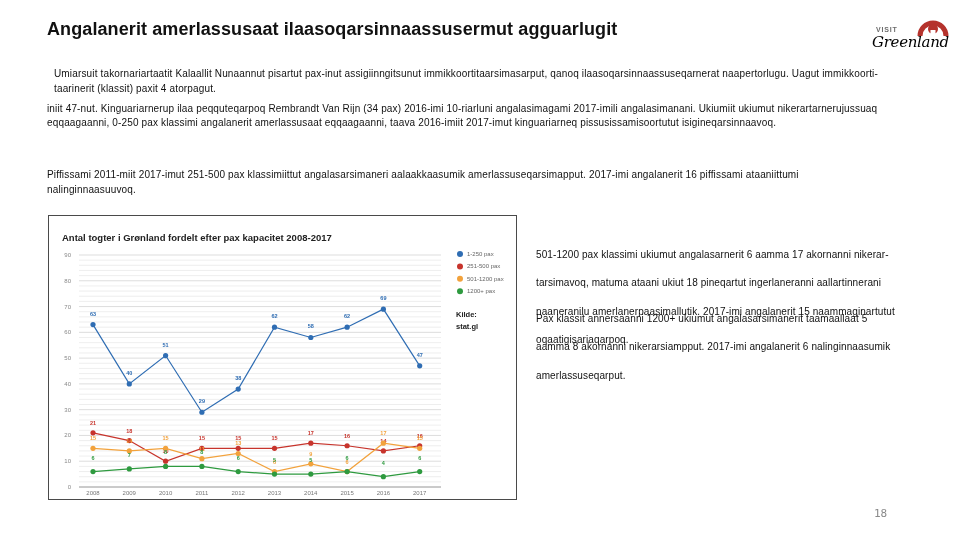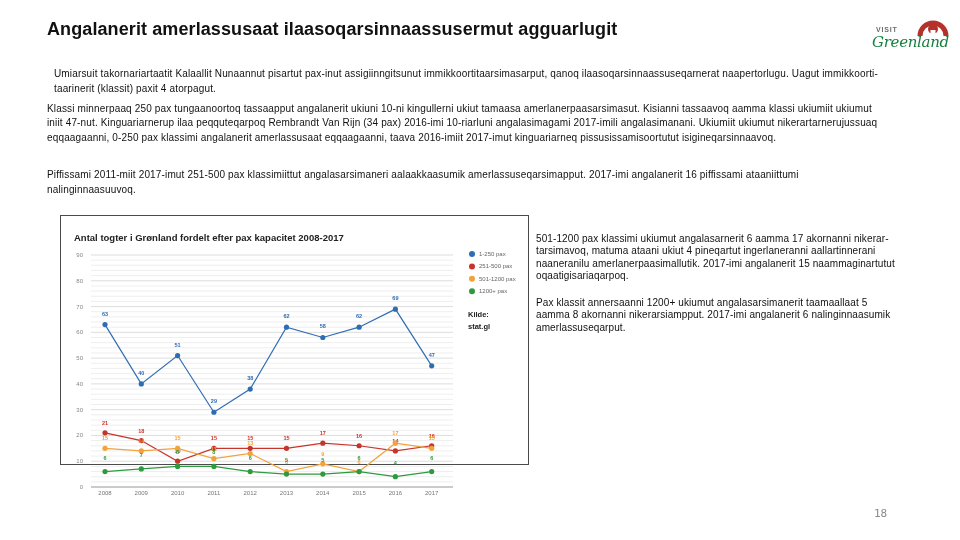--- a/index.html
+++ b/index.html
@@ -12,35 +12,35 @@
       font-size: 18px; font-weight: bold; color: #111; white-space: nowrap;
       letter-spacing: 0.1px;
     }
     .logo { position: absolute; left: 866px; top: 8px; width: 90px; height: 48px; }
     .logo .visit {
       position: absolute; left: 10px; top: 18px; font-size: 7px; font-weight: bold;
       color: #6b6b6b; letter-spacing: 0.8px;
     }
     .logo .word {
       position: absolute; left: 6px; top: 25px; font-family: "DejaVu Serif", serif;
-      font-style: italic; font-size: 15px; color: #15803d; letter-spacing: -0.3px;
+      font-style: italic; font-size: 15px; color: #000000; letter-spacing: -0.3px;
     }
     .logo svg { position: absolute; left: 50px; top: 4px; }
     .para { position: absolute; left: 47px; font-size: 10px; letter-spacing: 0.15px; color: #111; }
     .para .line { display: block; white-space: nowrap; }
     #p1 { top: 66px; line-height: 15px; margin-left: 7px; }
     #p2 { top: 102px; line-height: 14.4px; }
     #p3 { top: 168px; line-height: 14.5px; }
     .side { position: absolute; left: 536px; font-size: 10px; letter-spacing: 0.1px; line-height: 12.3px; color: #111; }
-    .side .line { display: block; white-space: nowrap; }
+    .side .line { display: block; white-space: nowrap; margin-top: 16px; }
     #sideA { top: 233px; }
     #sideB { top: 297px; }
     .chart-box {
-      position: absolute; left: 48px; top: 215px; width: 469px; height: 250px;
-      border: 1px solid #4a4a4a; background: #fff; box-sizing: border-box; margin-left: 12px;
+      position: absolute; left: 48px; top: 215px; width: 469px; height: 285px;
+      border: 1px solid #4a4a4a; background: #fff; box-sizing: border-box;
     }
     .chart-box svg { position: absolute; left: 0; top: 0; }
     .page-number {
       position: absolute; left: 874px; top: 507px; font-size: 11px; color: #8a8a8a;
       font-family: "DejaVu Sans Mono", monospace;
     }
   </style>
 </head>
 <body>
 
@@ -55,21 +55,20 @@
   <span class="visit">VISIT</span>
   <span class="word">Greenland</span>
 </div>
 
 <div class="para" id="p1">
   <span class="line">Umiarsuit takornariartaatit Kalaallit Nunaannut pisartut pax-inut assigiinngitsunut immikkoortitaarsimasarput, qanoq ilaasoqarsinnaassuseqarnerat naapertorlugu. Uagut immikkoorti-</span>
   <span class="line">taarinerit (klassit) paxit 4 atorpagut.</span>
 </div>
 
 <div class="para" id="p2">
-  <span class="line">Klassi minnerpaaq 250 pax tungaanoortoq tassaapput angalanerit ukiuni 10-ni kingullerni ukiut tamaasa amerlanerpaasarsimasut. Kisianni tassaavoq aamma klassi ukiumiit ukiumut</span>
   <span class="line">iniit 47-nut. Kinguariarnerup ilaa peqquteqarpoq Rembrandt Van Rijn (34 pax) 2016-imi 10-riarluni angalasimagami 2017-imili angalasimanani. Ukiumiit ukiumut nikerartarnerujussuaq</span>
   <span class="line">eqqaagaanni, 0-250 pax klassimi angalanerit amerlassusaat eqqaagaanni, taava 2016-imiit 2017-imut kinguariarneq pissusissamisoortutut isigineqarsinnaavoq.</span>
 </div>
 
 <div class="para" id="p3">
   <span class="line">Piffissami 2011-miit 2017-imut 251-500 pax klassimiittut angalasarsimaneri aalaakkaasumik amerlassuseqarsimapput. 2017-imi angalanerit 16 piffissami ataaniittumi</span>
   <span class="line">nalinginnaasuuvoq.</span>
 </div>
 
 <div class="chart-box">
@@ -243,21 +242,21 @@
         <circle cx="411" cy="75.2" r="3" fill="#2e9a3f"></circle>
         <text x="418" y="77.2" font-size="6" fill="#666" font-family="&quot;Liberation Sans&quot;, sans-serif">1200+ pax</text>
       </g>
       <text x="407" y="101" font-size="7.5" font-weight="bold" fill="#222" font-family="&quot;Liberation Sans&quot;, sans-serif">Kilde:</text>
       <text x="407" y="113" font-size="7.5" font-weight="bold" fill="#222" font-family="&quot;Liberation Sans&quot;, sans-serif">stat.gl</text>
     </svg>
 </div>
 
 <div class="side" id="sideA">
   <span class="line">501-1200 pax klassimi ukiumut angalasarnerit 6 aamma 17 akornanni nikerar-</span>
-  <span class="line">tarsimavoq, matuma ataani ukiut 4 pineqartut ingerlaneranni aallartinnerani</span>
+  <span class="line">tarsimavoq, matuma ataani ukiut 18 pineqartut ingerlaneranni aallartinnerani</span>
   <span class="line">naaneranilu amerlanerpaasimallutik. 2017-imi angalanerit 15 naammaginartutut</span>
   <span class="line">oqaatigisariaqarpoq.</span>
 </div>
 
 <div class="side" id="sideB">
   <span class="line">Pax klassit annersaanni 1200+ ukiumut angalasarsimanerit taamaallaat 5</span>
   <span class="line">aamma 8 akornanni nikerarsiampput. 2017-imi angalanerit 6 nalinginnaasumik</span>
   <span class="line">amerlassuseqarput.</span>
 </div>
 

